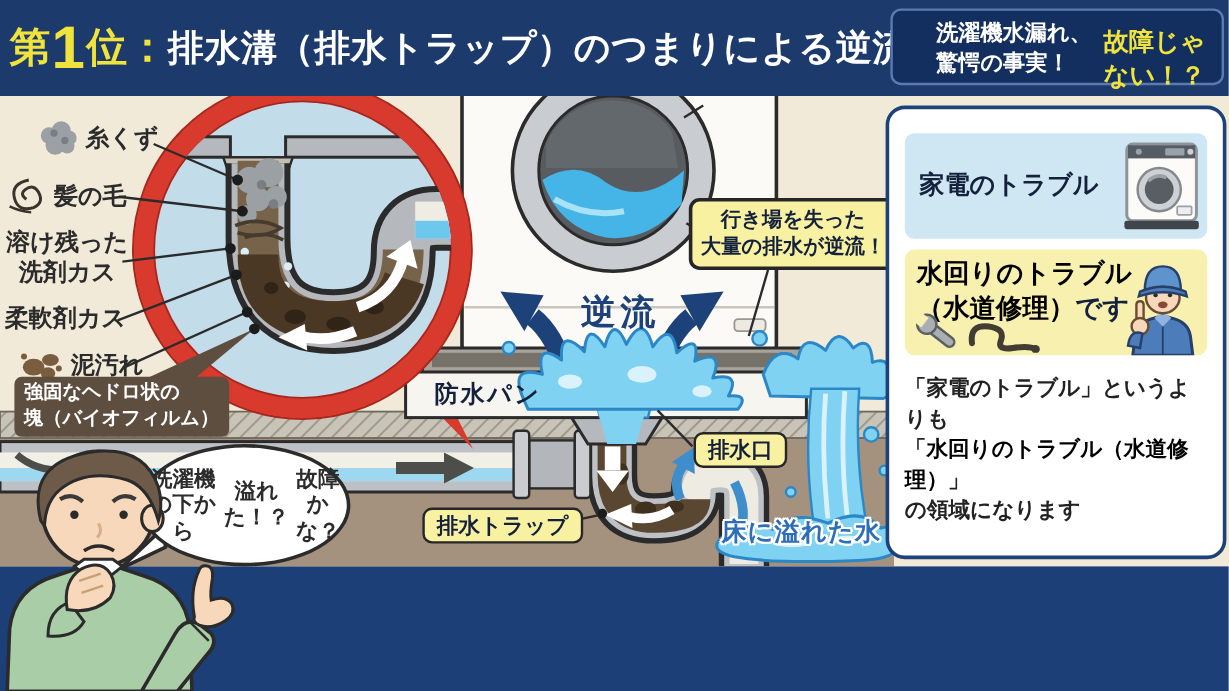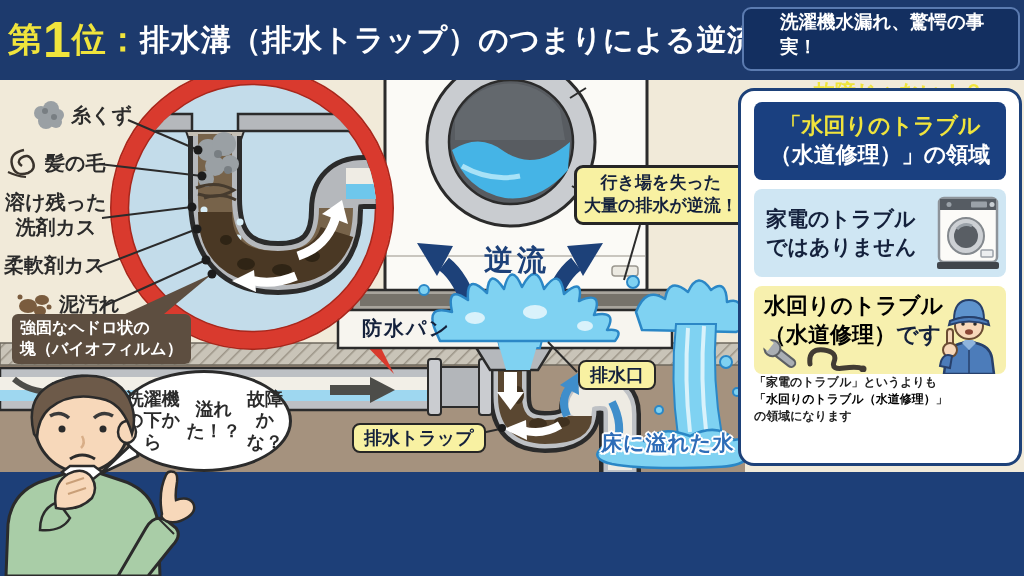--- a/index.html
+++ b/index.html
@@ -7,22 +7,22 @@
        background:#f1ead9;font-family:"Liberation Sans","DejaVu Sans",sans-serif;
        -webkit-font-smoothing:antialiased;}
   .abs{position:absolute;}
   
   .topbar{left:0;top:0;width:1024px;height:80px;background:#1d3a6d;}
   .title-row{left:8px;top:0;height:80px;display:flex;align-items:center;white-space:nowrap;}
   .rank-pre,.rank-suf{color:#f0e43c;font-size:34px;font-weight:bold;}
   .rank-num{color:#f0e43c;font-size:50px;font-weight:bold;line-height:1;margin:0 1px;}
   .main-title{color:#ffffff;font-size:30px;font-weight:bold;letter-spacing:0.5px;}
   .badge{left:742px;top:7px;width:278px;height:64px;background:#132f60;
-         border:2px solid #5b7bb0;border-radius:9px;display:flex;flex-direction:column;
-         justify-content:space-between;align-items:center;box-sizing:border-box;padding-left:36px;}
+         border:2px solid #5b7bb0;border-radius:9px;display:flex;flex-direction:row;
+         justify-content:flex-end;align-items:center;box-sizing:border-box;padding-left:36px;}
   .badge-l1{color:#ffffff;font-size:18.5px;font-weight:bold;}
   .badge-l2{color:#f0e43c;font-size:21px;font-weight:bold;margin-top:19px;}
   
   .ml{color:#2b2b2b;font-size:20px;font-weight:bold;white-space:nowrap;display:flex;align-items:center;gap:7px;}
   .biofilm{left:12px;top:314px;background:#5d4e40;color:#fff;border-radius:6px;
            padding:4px 8px;font-size:16px;font-weight:bold;line-height:1.3;white-space:nowrap;}
   .note-yellow{background:#f8f1a2;border:3px solid #262626;border-radius:9px;
                color:#14213c;font-weight:bold;text-align:center;}
   .backflow-note{left:574px;top:165px;padding:4px 7px;font-size:17px;line-height:1.35;white-space:nowrap;}
   .tag{background:#f8f1a2;border:2.5px solid #262626;border-radius:8px;color:#14213c;
@@ -43,21 +43,21 @@
           justify-content:center;align-items:center;font-size:22px;font-weight:bold;line-height:1.3;}
   .p-head .y{color:#f0e43c;}
   .p-head .w{color:#ffffff;}
   .p-blue{margin-top:9px;background:#cfe6f3;border-radius:8px;height:88px;display:flex;align-items:center;
           padding:0 6px 0 12px;box-sizing:border-box;}
   .p-blue .txt{color:#14213c;font-size:21px;font-weight:bold;line-height:1.35;flex:1;}
   .p-yellow{margin-top:9px;background:#f7f0ae;border-radius:8px;height:88px;position:relative;box-sizing:border-box;}
   .p-yellow .txt{position:absolute;left:10px;top:6px;font-size:22px;font-weight:bold;line-height:1.3;white-space:nowrap;}
   .red{color:#000000;}
   .dk{color:#14213c;}
-  .p-note{margin-top:0;color:#222222;font-size:12px;font-weight:bold;line-height:1.42;font-family:Liberation Serif, serif;}
+  .p-note{margin-top:15px;color:#222222;font-size:18px;font-weight:bold;line-height:1.42;font-family:Liberation Serif, serif;}
   
   .footer{left:0;top:472px;width:1024px;height:104px;background:#1d3f78;}
 </style>
 </head>
 <body>
 
 <div class="abs topbar">
   <div class="abs title-row">
     <span class="rank-pre">第</span>
     <span class="rank-num">1</span>
@@ -333,28 +333,23 @@
   <path d="M 40 158 Q 40 136 58 130 L 70 146 Q 62 160 40 158 Z" fill="#a9cda7" stroke="#2b2b2b" stroke-width="2.5"></path>
   <path d="M 56 136 Q 52 112 68 102 Q 84 94 92 106 Q 98 116 92 126 Q 78 140 56 136 Z" fill="#f7d8ba" stroke="#2b2b2b" stroke-width="2.5"></path>
   <path d="M 66 112 L 84 106" stroke="#c99f78" stroke-width="2" fill="none"></path>
   <path d="M 68 122 L 86 116" stroke="#c99f78" stroke-width="2" fill="none"></path>
   <path d="M 118 204 L 146 156 Q 154 142 166 148 L 176 156 Q 182 164 172 174 L 148 204 Z" fill="#a9cda7" stroke="#2b2b2b" stroke-width="3"></path>
   <path d="M 158 146 L 174 162" stroke="#2b2b2b" stroke-width="2"></path>
   <path d="M 162 142 Q 158 120 166 103 Q 168 98 174 100 Q 178 102 177 110 Q 175 122 176 128 Q 188 124 193 131 Q 197 139 188 145 Q 176 153 166 149 Q 160 146 162 142 Z" fill="#f7d8ba" stroke="#2b2b2b" stroke-width="2.5"></path>
 </svg>
 
 <div class="abs panel">
-  <div class="p-head">
-    <div class="y">「水回りのトラブル</div>
-    <div class="w">（水道修理）」の領域</div>
-  </div>
   <div class="p-blue">
     <div class="txt">
       <div>家電のトラブル</div>
-      <div>ではありません</div>
     </div>
     <svg width="64" height="76" viewBox="0 0 64 76">
       <rect x="3" y="3" width="58" height="64" rx="5" fill="#fcfbf8" stroke="#8e949a" stroke-width="2.5"></rect>
       <rect x="4" y="4" width="56" height="11" fill="#565c63"></rect>
       <circle cx="13" cy="9.5" r="2.5" fill="#9aa1a8"></circle>
         <rect x="35" y="6.5" width="16" height="6" rx="1" fill="#9aa1a8"></rect>
       <circle cx="56" cy="9.5" r="2.5" fill="#c9cfd4"></circle>
       <circle cx="30" cy="41" r="18" fill="#cdd0d4" stroke="#84898e" stroke-width="2"></circle>
       <circle cx="30" cy="41" r="12" fill="#595e64"></circle>
       <path d="M 21 34 A 12 12 0 0 1 36 31" stroke="#9aa1a8" stroke-width="3" fill="none"></path>

